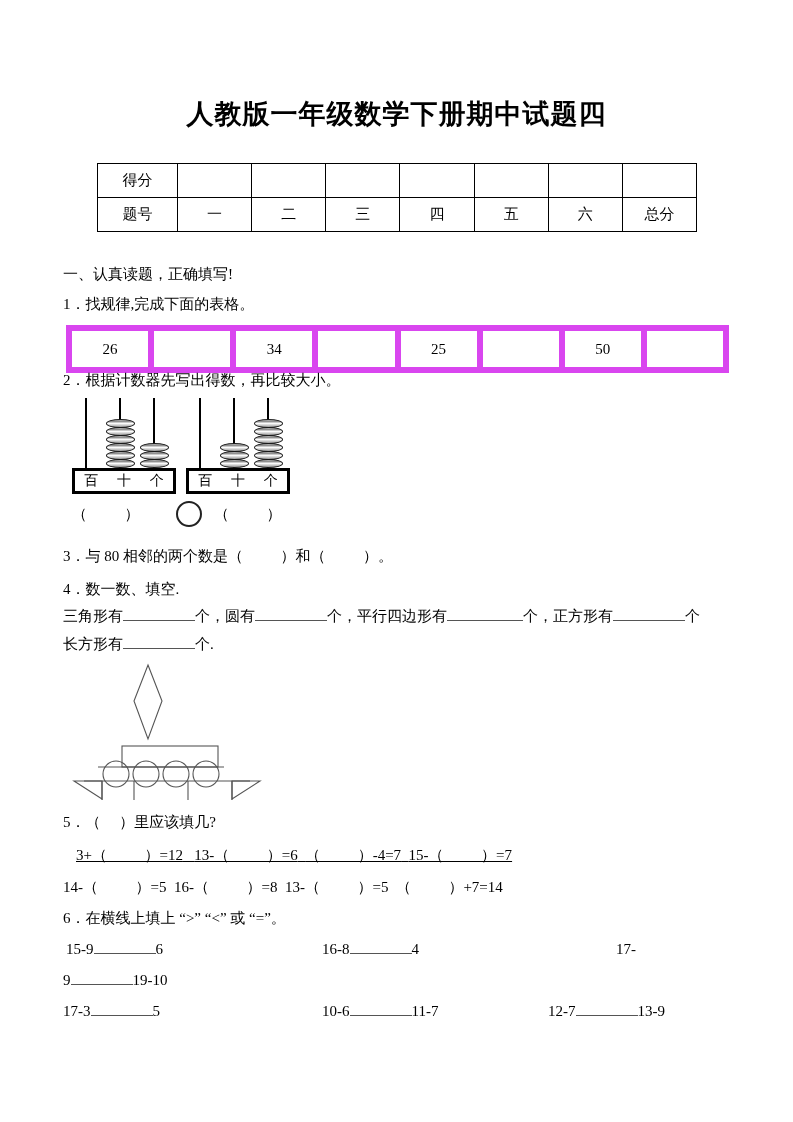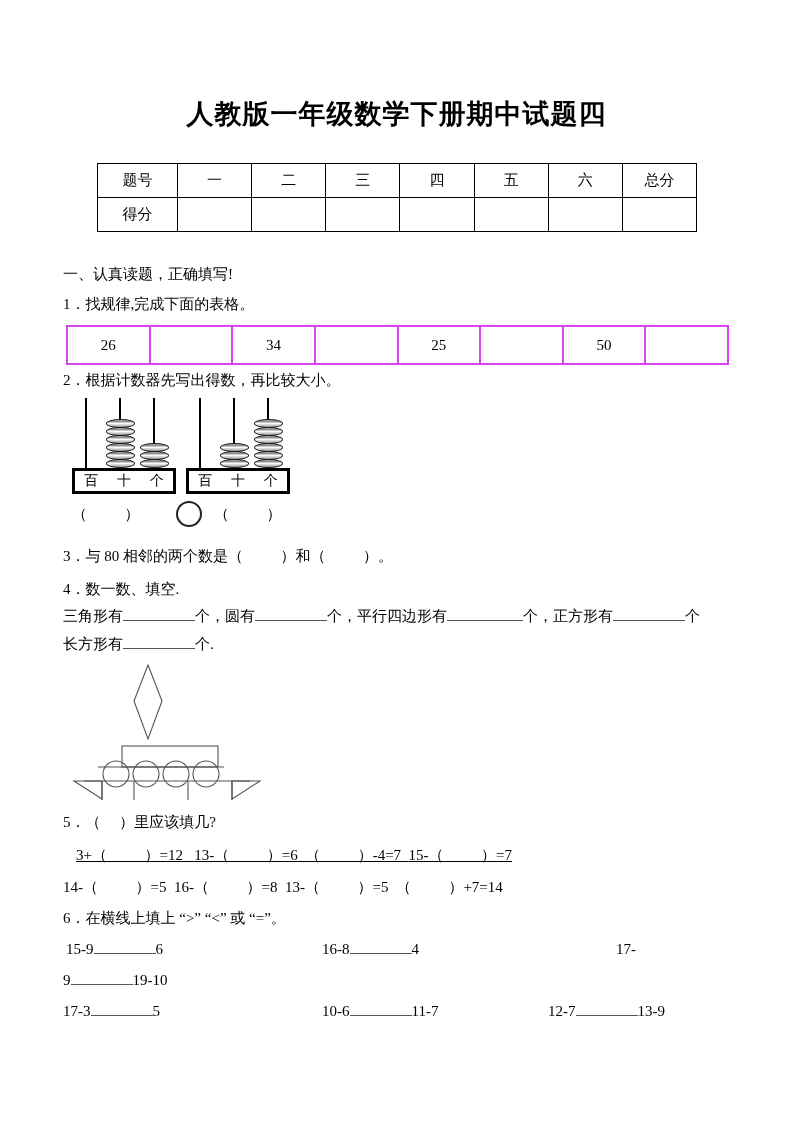--- a/index.html
+++ b/index.html
@@ -67,21 +67,21 @@
   
   .seq-table {
     position: absolute;
     left: 66px;
     top: 325px;
     width: 663px;
     border-collapse: collapse;
     table-layout: fixed;
   }
   .seq-table td {
-    border: 2px solid #d946ef;
+    border: 6px solid #d946ef;
     height: 34px;
     text-align: center;
     vertical-align: middle;
     font-size: 15px;
   }
 
   
   .abacus-wrap {
     position: absolute;
     left: 66px;
@@ -178,39 +178,39 @@
 </head>
 <body>
 
 <div class="page">
 
   <div class="title">人教版一年级数学下册期中试题四</div>
 
   <table class="score-table">
     <tbody>
         <tr>
+      <td class="lbl">得分</td>
+      <td></td>
+      <td></td>
+      <td></td>
+      <td></td>
+      <td></td>
+      <td></td>
+      <td></td>
+    </tr>
+    <tr>
       <td class="lbl">题号</td>
       <td>一</td>
       <td>二</td>
       <td>三</td>
       <td>四</td>
       <td>五</td>
       <td>六</td>
       <td>总分</td>
     </tr>
-    <tr>
-      <td class="lbl">得分</td>
-      <td></td>
-      <td></td>
-      <td></td>
-      <td></td>
-      <td></td>
-      <td></td>
-      <td></td>
-    </tr>
   </tbody>
     </table>
 
   <div class="txt q-head" style="top:264px;">一、认真读题，正确填写!</div>
 
   <div class="txt q-head" style="top:294px;">1．找规律,完成下面的表格。</div>
 
   <table class="seq-table">
     <tbody>
         <tr>

